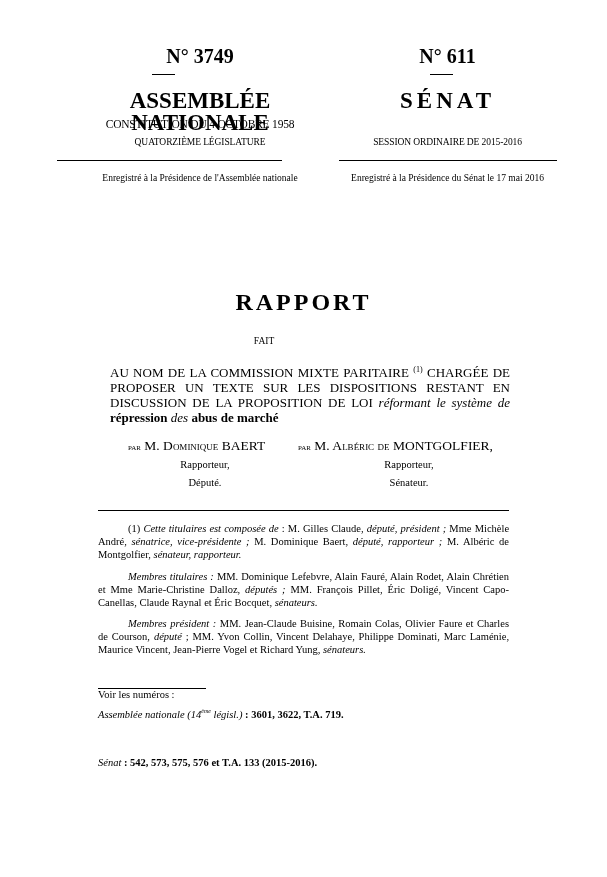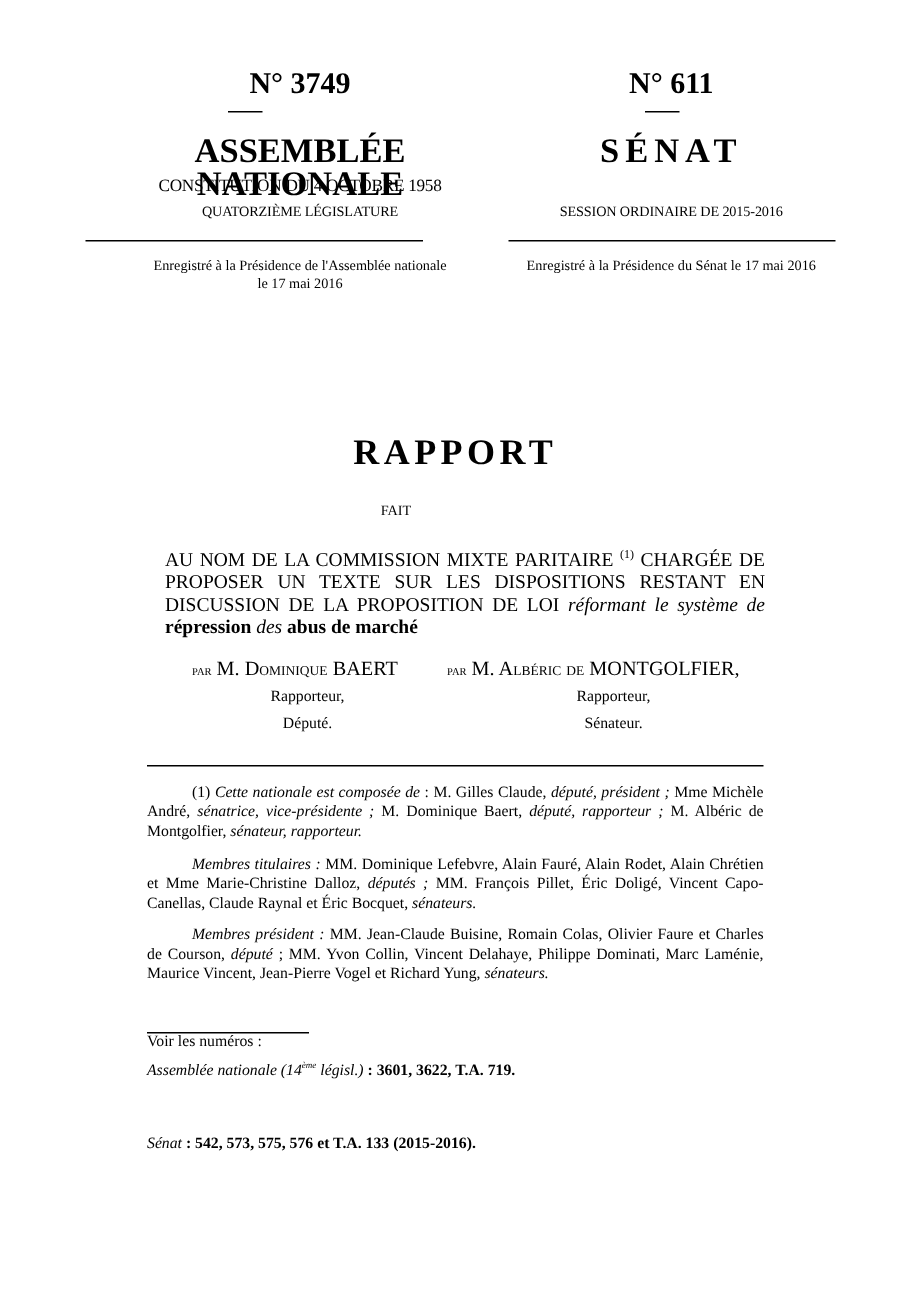--- a/index.html
+++ b/index.html
@@ -44,21 +44,20 @@
 <body>
 
 <div class="abs col-left num">N° 3749</div>
 <div class="short-dash" style="left:152px;"></div>
 <div class="abs col-left inst">ASSEMBLÉE NATIONALE</div>
 <div class="abs col-left sub1">CONSTITUTION DU 4 OCTOBRE 1958</div>
 <div class="abs col-left sub2">QUATORZIÈME LÉGISLATURE</div>
 <div class="rule" style="left:57px; width:225px;"></div>
 <div class="abs col-left reg">
   <div>Enregistré à la Présidence de l'Assemblée nationale</div>
-  <div>le 17 mai 2016</div>
 </div>
 
 <div class="abs col-right num">N° 611</div>
 <div class="short-dash" style="left:430px;"></div>
 <div class="abs col-right inst inst-senat">SÉNAT</div>
 <div class="abs col-right sub2" style="top:137px;">SESSION ORDINAIRE DE 2015-2016</div>
 <div class="rule" style="left:339px; width:218px;"></div>
 <div class="abs col-right reg">Enregistré à la Présidence du Sénat le 17 mai 2016</div>
 
 <div class="abs rapport">RAPPORT</div>
@@ -87,21 +86,21 @@
   <span>M. A</span><span class="smallcaps">lbéric de</span>
   <span>MONTGOLFIER,</span>
 </div>
 <div class="abs by-role" style="left:354px; width:110px; top:459px;">Rapporteur,</div>
 <div class="abs by-role" style="left:354px; width:110px; top:477px;">Sénateur.</div>
 
 <div class="footnote-rule"></div>
 
 <div class="abs fn" style="top:522px;">
   <span class="indent"></span><span>(1)</span>
-  <em>Cette nationale est composée de</em>
+  <em>Cette titulaires est composée de</em>
   <span>: M. Gilles Claude,</span>
   <em>député, président ;</em>
   <span>Mme Michèle André,</span>
   <em>sénatrice, vice-présidente ;</em>
   <span>M. Dominique Baert,</span>
   <em>député, rapporteur ;</em>
   <span>M. Albéric de Montgolfier,</span>
   <em>sénateur, rapporteur.</em>
 </div>
 

